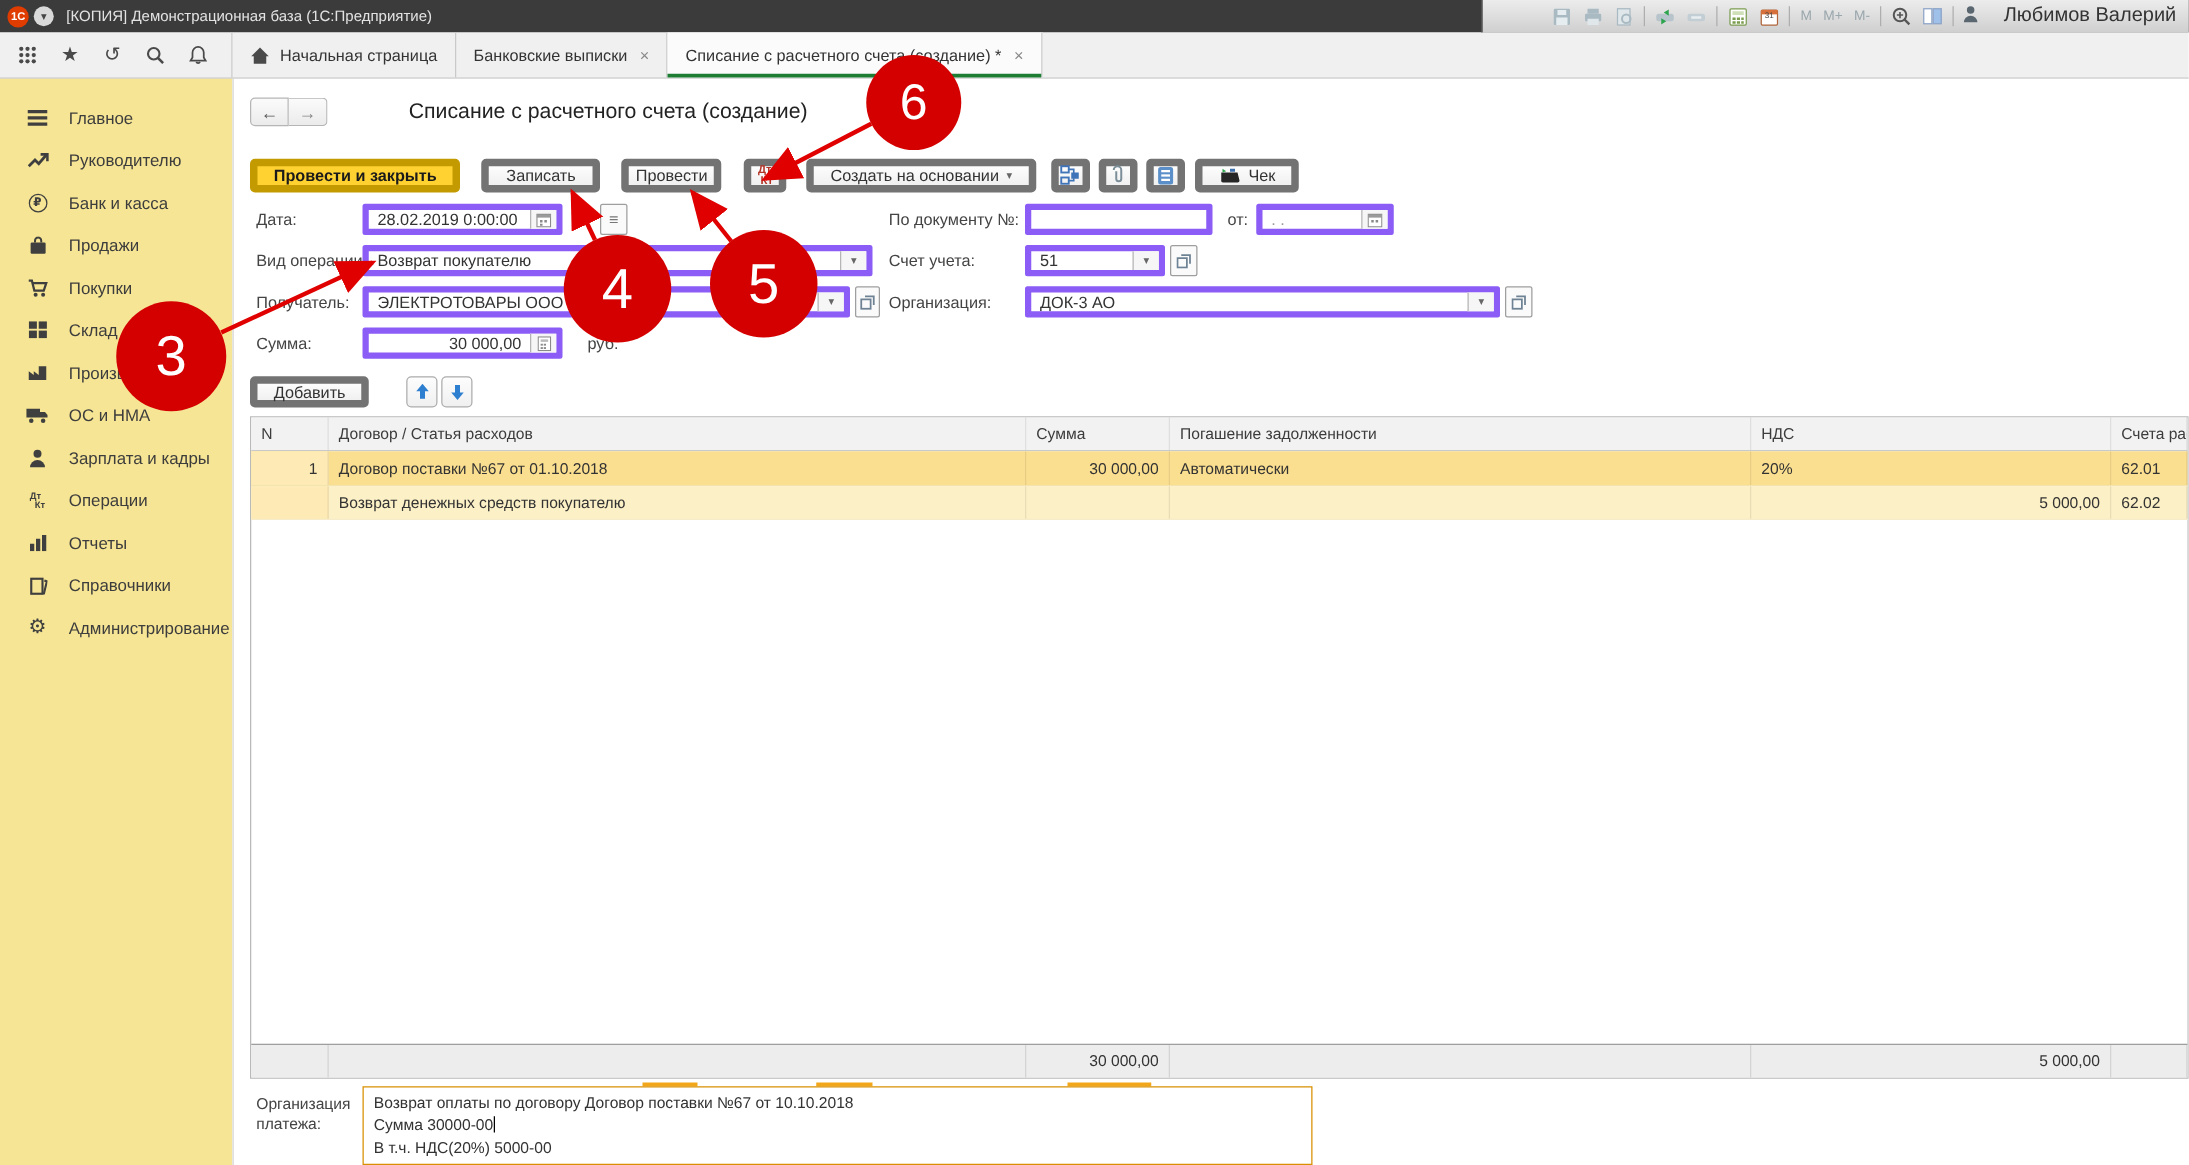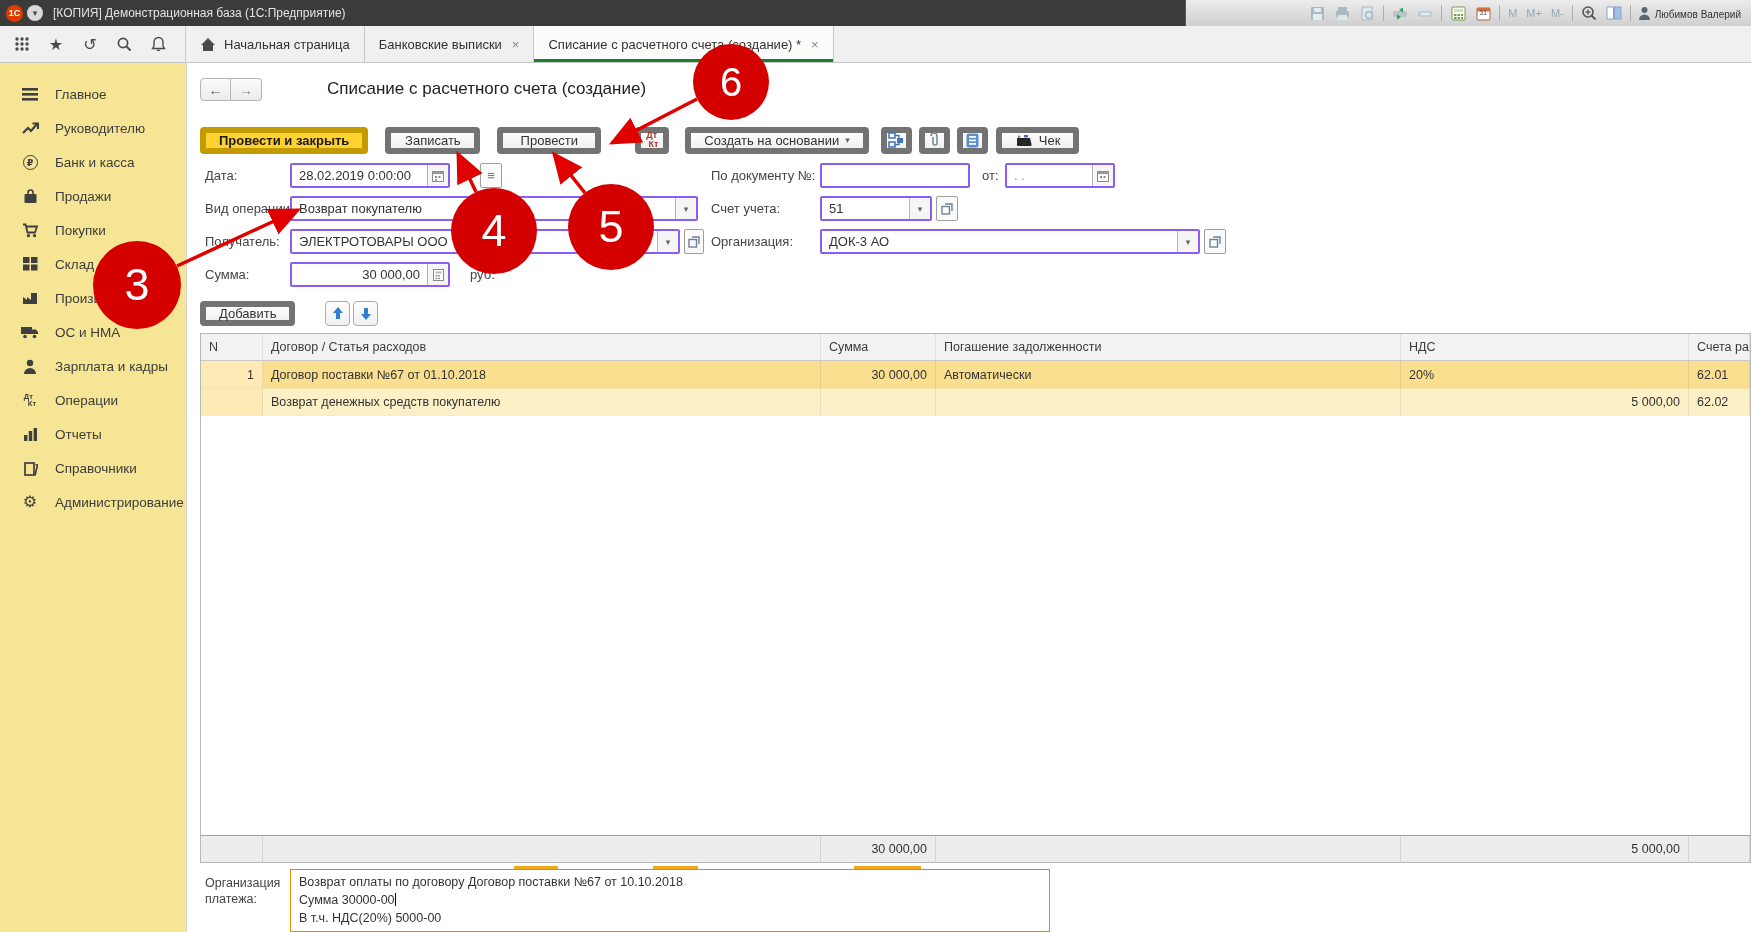--- a/index.html
+++ b/index.html
@@ -12,21 +12,21 @@
   .logo { width:17px; height:17px; border-radius:50%; background:#e03c00; color:#fff; font-size:9px; font-weight:bold;
           display:flex; align-items:center; justify-content:center; margin-right:4px; }
   .app-caret { width:16px; height:16px; border-radius:50%; background:#d9d9d9; color:#444; font-size:9px;
           display:flex; align-items:center; justify-content:center; margin-right:10px; }
   .tb-title { font-size:12px; }
   .tb-right { width:566px; background:linear-gradient(#ececec,#cfcfcf); border-left:1px solid #5a5a5a;
           display:flex; align-items:center; justify-content:flex-end; gap:7px; padding:0 10px; color:#444; }
   .tb-ico { width:18px; height:18px; display:flex; align-items:center; justify-content:center; }
   .tb-sep { width:1px; height:16px; background:#aeaeae; }
   .m-btn { font-size:11px; color:#9aa7ad; padding:0 1px; }
-  .user { display:flex; align-items:flex-end; gap:4px; font-size:10px; color:#333; }
+  .user { display:flex; align-items:flex-start; gap:20px; font-size:16px; color:#333; }
 
   
   .tabbar { height:37px; background:#f0f0f0; border-bottom:1px solid #c6c6c6; display:flex; align-items:stretch; }
   .quick-icons { width:186px; display:flex; align-items:center; gap:14px; padding-left:12px; border-right:1px solid #cccccc; }
   .qi { width:20px; height:20px; display:flex; align-items:center; justify-content:center; color:#4a4a4a; font-size:16px; }
   .tab { display:flex; align-items:center; gap:8px; padding:0 14px; border-right:1px solid #c9c9c9; position:relative; cursor:default; }
   .tab .close { color:#888; font-size:13px; margin-left:2px; }
   .tab.active { background:#fbfbfb; }
   .tab.active::after { content:""; position:absolute; left:0; right:0; bottom:0; height:3px; background:#1d7d33; }
 
@@ -56,21 +56,21 @@
   .btn.primary { background:#ffd231; border-color:#c39b00; font-weight:bold; color:#1a1a1a; }
   .btn.dtkt { padding:0 5px; flex-direction:column; justify-content:center; gap:0; line-height:9px; }
   .dt-red { color:#b53428; font-size:9px; font-weight:bold; align-self:flex-start; }
   .kt-red { color:#b53428; font-size:9px; font-weight:bold; align-self:flex-end; }
   .btn.iconbtn { width:31px; padding:0; justify-content:center; }
   .caret { font-size:9px; color:#666; }
 
   
   .frow { position:absolute; left:0; right:0; height:26px; }
   .flabel { position:absolute; top:5px; color:#444; }
-  .field { position:absolute; top:0; height:25px; border:2px solid #8b5cf6; border-radius:2px; background:#fff;
+  .field { position:absolute; top:0; height:25px; border:5px solid #8b5cf6; border-radius:2px; background:#fff;
            display:flex; align-items:center; }
   .field .txt { flex:1; padding:0 7px; white-space:nowrap; overflow:hidden; }
   .field .txt.num { text-align:right; }
   .field .txt.ph { color:#999; }
   .inbtn { width:21px; height:100%; border-left:1px solid #b5b5b5; background:#f6f6f6;
            display:flex; align-items:center; justify-content:center; flex:none; }
   .sqbtn { position:absolute; top:0; width:22px; height:25px; border:1px solid #9e9e9e; border-radius:2px; background:#fafafa;
            display:flex; align-items:center; justify-content:center; }
   .after-txt { position:absolute; top:5px; color:#444; }
 
@@ -368,21 +368,21 @@
   <div class="content">
     <div class="navbtns">
       <span class="navbtn">←</span>
       <span class="navbtn">→</span>
     </div>
     <div class="doc-title">Списание с расчетного счета (создание)</div>
 
     <div class="toolbar">
       <button class="btn primary" style="margin-right:17px">Провести и закрыть</button>
       <button class="btn" style="margin-right:17px;width:95px;justify-content:center">Записать</button>
-      <button class="btn" style="margin-right:34px;width:104px;justify-content:center">Провести</button>
+      <button class="btn" style="margin-right:18px;width:80px;justify-content:center">Провести</button>
       <button class="btn dtkt" style="margin-right:16px;width:34px">
         <span class="dt-red">Дт</span>
         <span class="kt-red">Кт</span>
       </button>
       <button class="btn" style="margin-right:12px">
         <span>Создать на основании</span>
         <span class="caret">▾</span>
       </button>
       <button class="btn iconbtn" style="margin-right:7px">
           <svg width="17" height="16">

